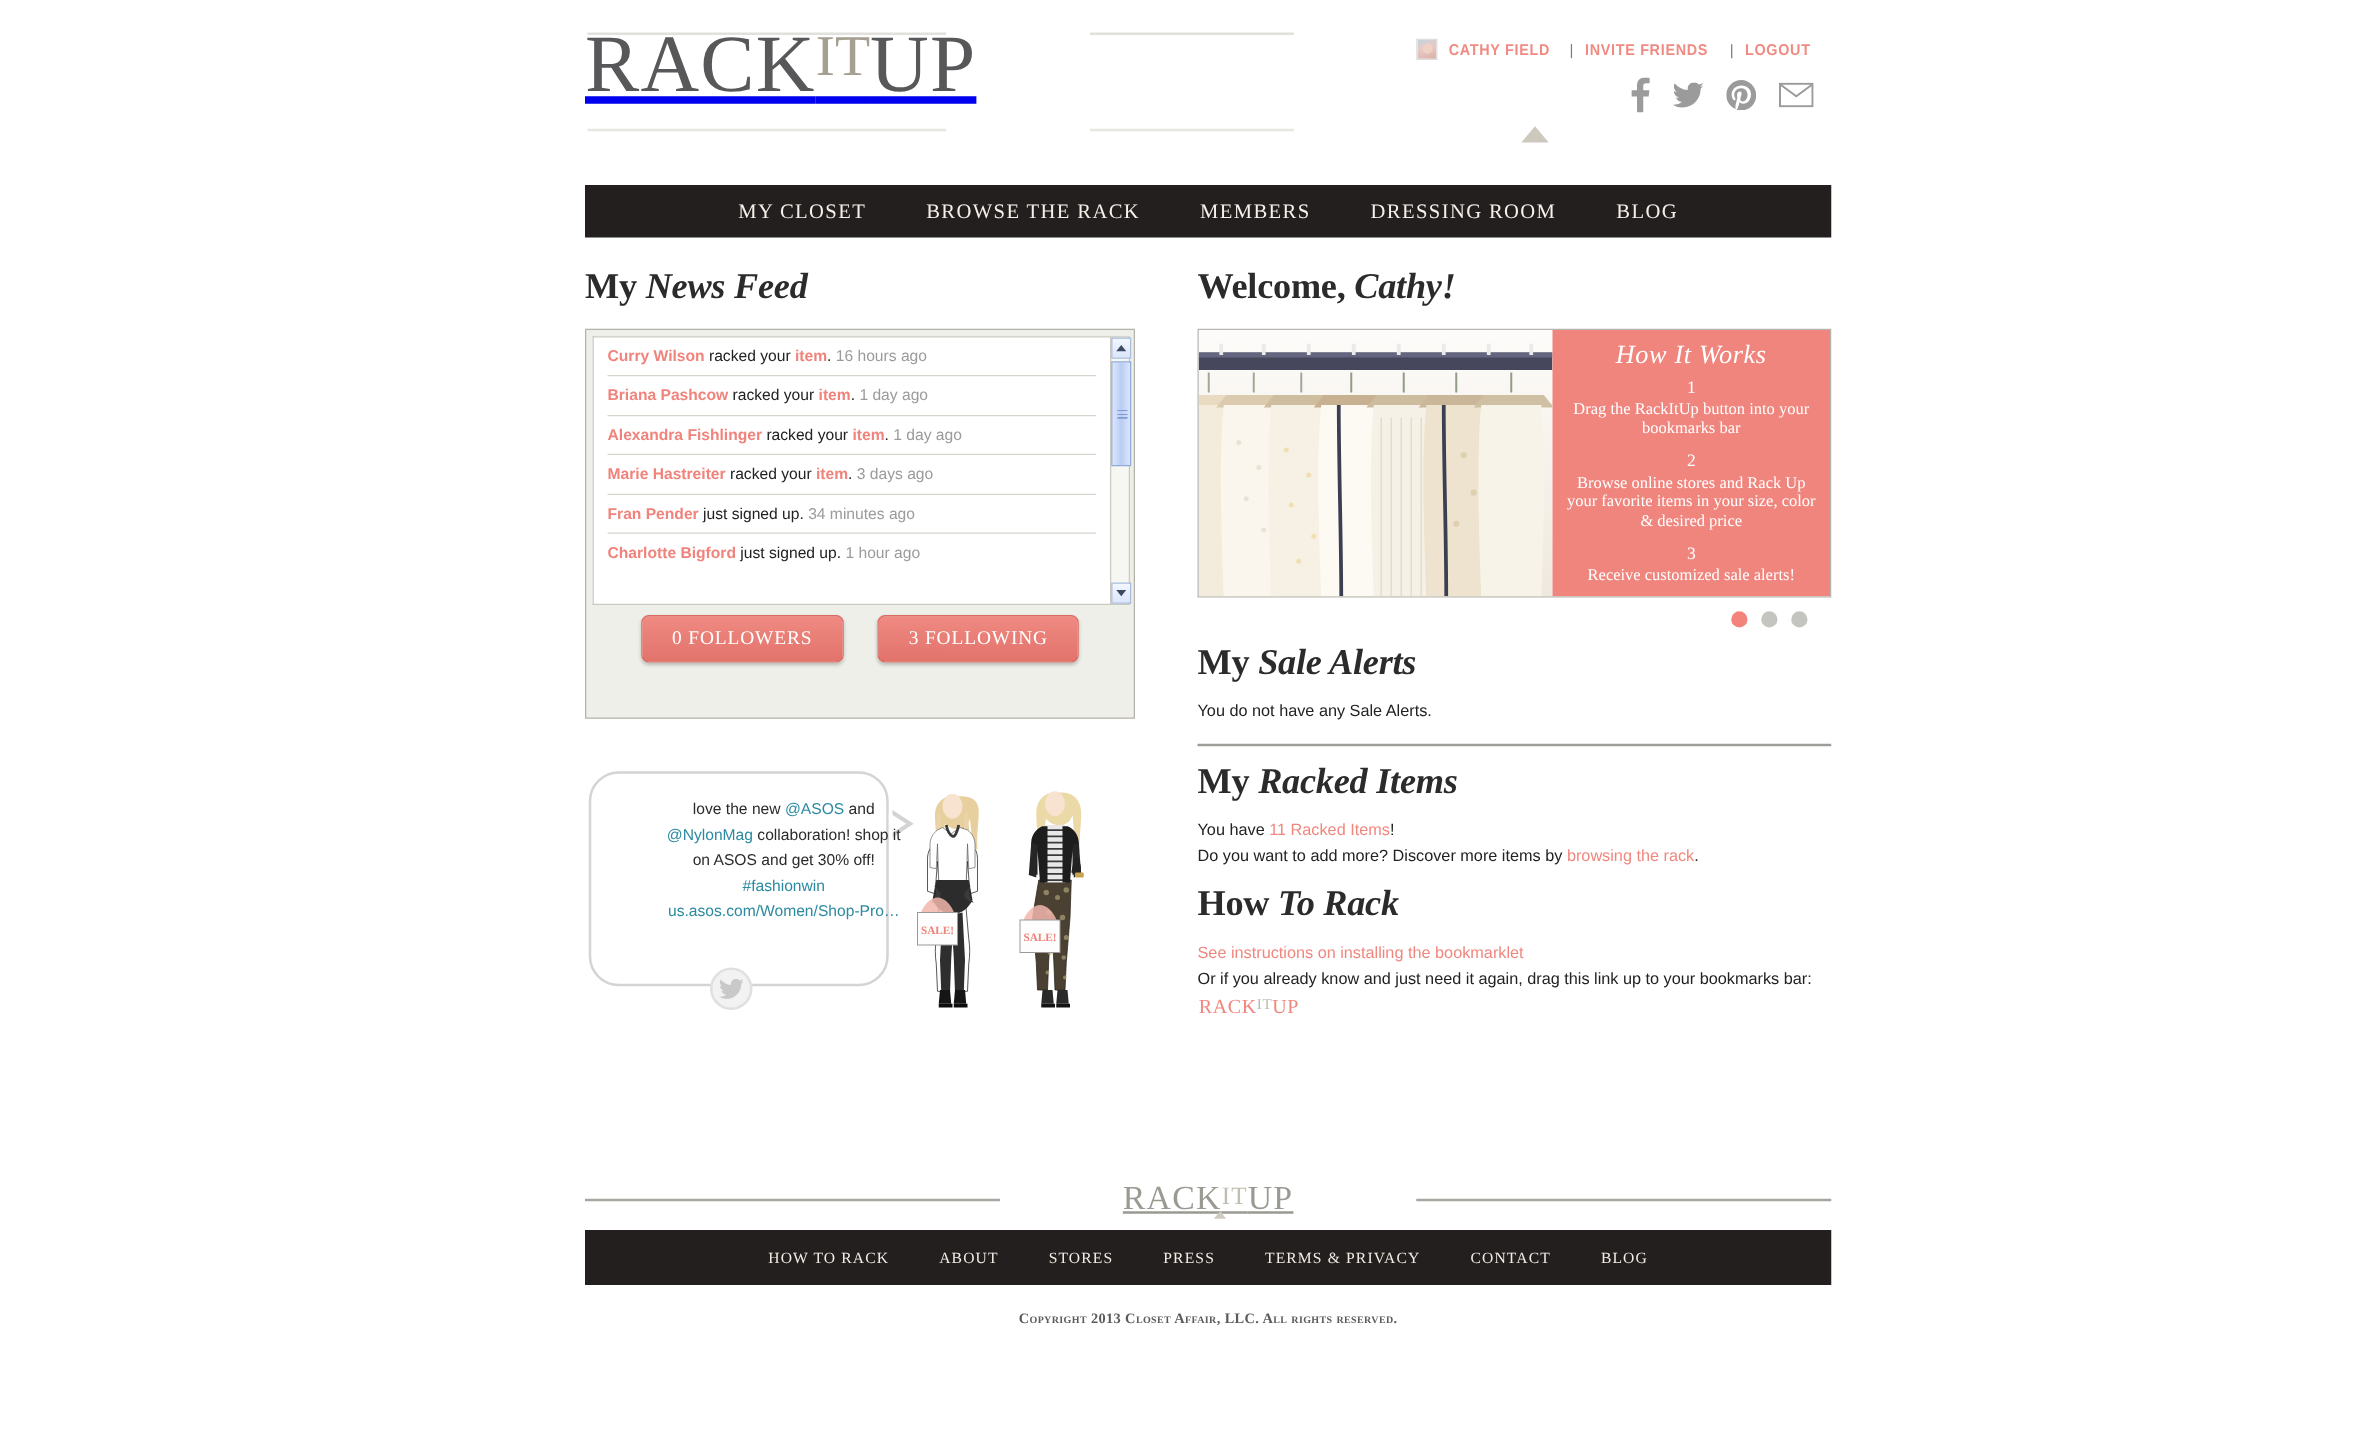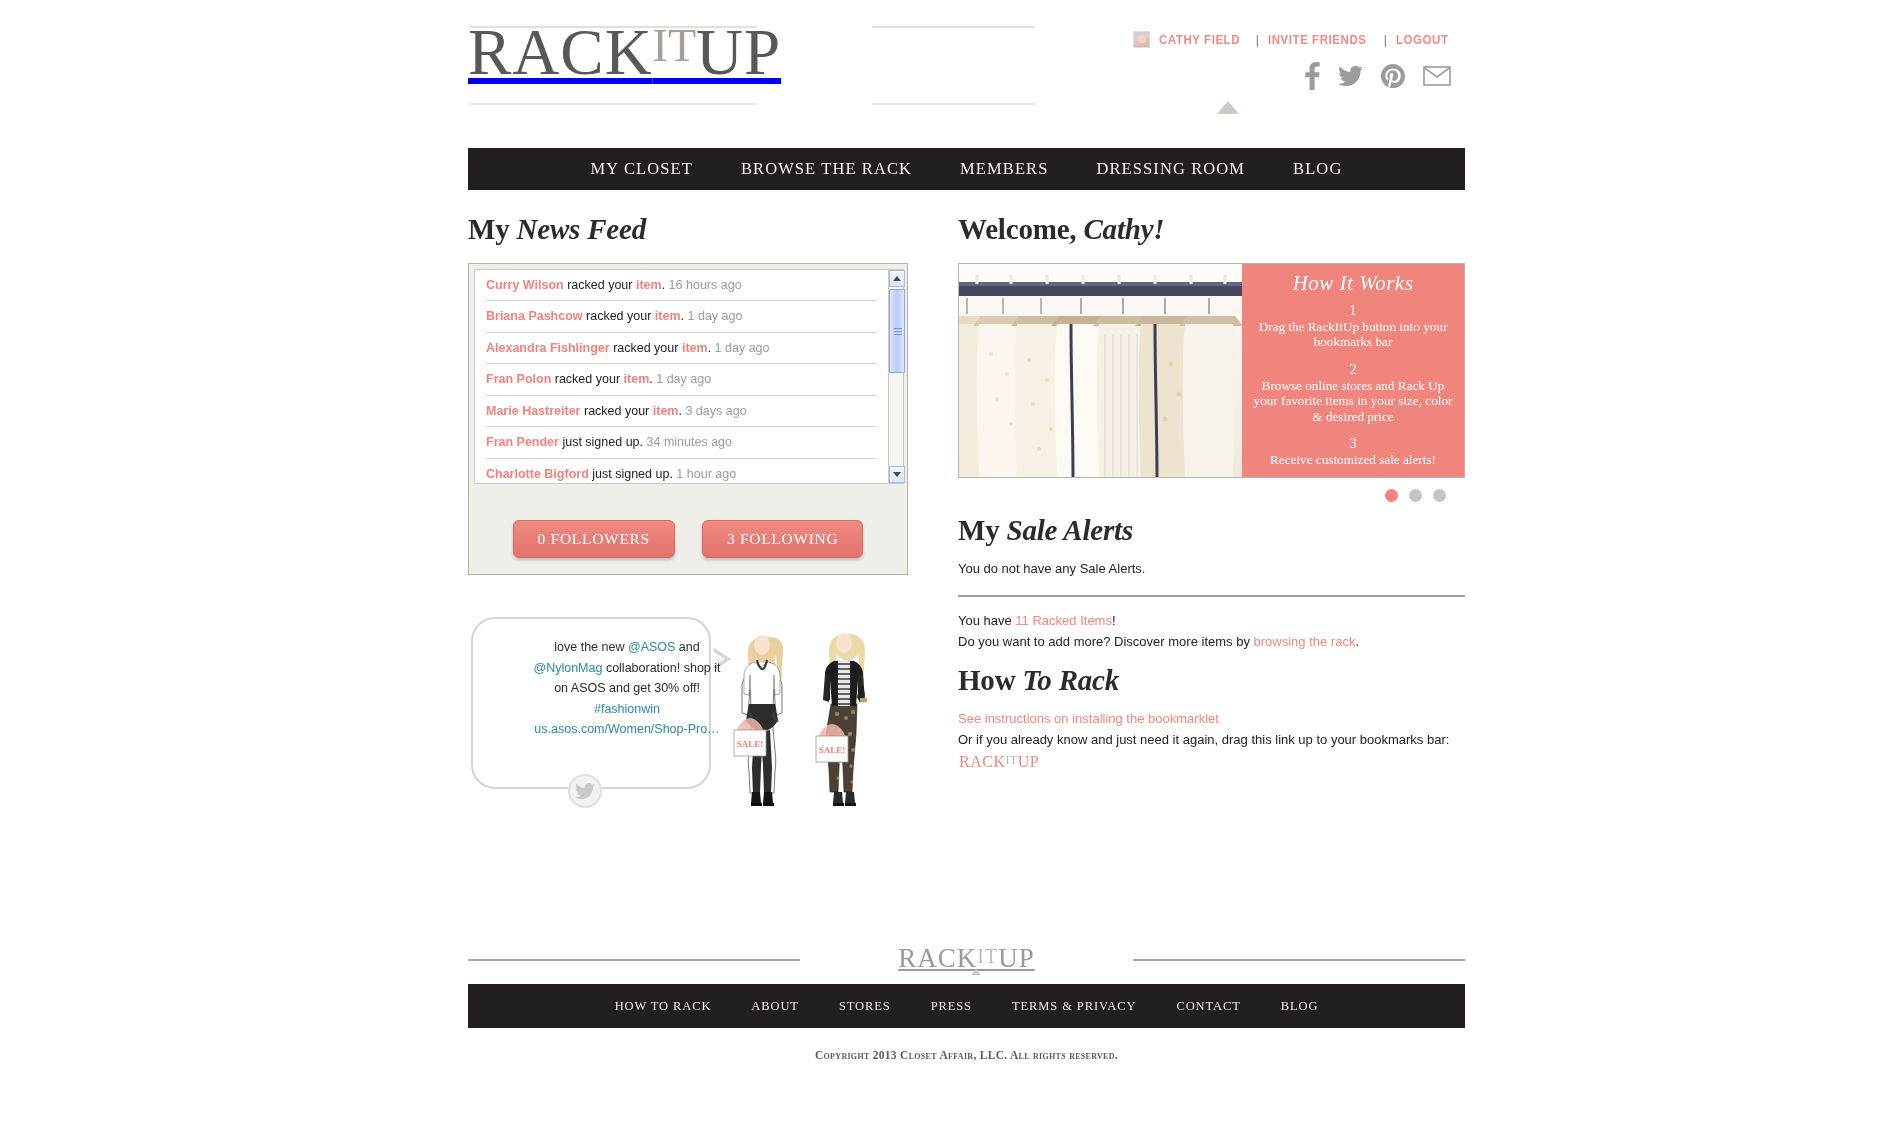--- a/index.html
+++ b/index.html
@@ -118,21 +118,21 @@
   .sb-thumb {
     position:absolute; left:0; top:19px; width:16px; height:84px;
     background:linear-gradient(to right,#dbe6fb,#b9cdf3,#dbe6fb);
     border:1px solid #90aadd;
   }
   .sb-thumb::after{
     content:""; position:absolute; left:4px; top:38px; width:8px; height:7px;
     background:repeating-linear-gradient(#7e9ad4 0 1px, transparent 1px 3px);
   }
 
-  .feedbtns { position:absolute; left:0; top:228px; width:100%; display:flex; justify-content:center; gap:27px;margin-top:28px; }
+  .feedbtns { position:absolute; left:0; top:228px; width:100%; display:flex; justify-content:center; gap:27px; }
   .btn-coral {
     background:linear-gradient(#ef8a82,#e2736b);
     border:1px solid #d96b63; border-radius:6px;
     color:#fff; font-family:"Liberation Serif", serif;
     font-size:15.5px; letter-spacing:.7px; text-transform:uppercase;
     padding:9px 24px; box-shadow:0 2px 3px rgba(0,0,0,.22);
     cursor:pointer; white-space:nowrap;
   }
 
   
@@ -294,21 +294,20 @@
   <div class="main">
 
    <div class="col-left">
      <h2 class="sec"><span>My </span><em>News Feed</em></h2>
 
      <div class="feedbox">
        <div class="feedlist">
          <div class="feeditem"><span class="nm">Curry Wilson</span><span> racked your </span><span class="it">item</span><span>. </span><span class="tm">16 hours ago</span></div>
          <div class="feeditem"><span class="nm">Briana Pashcow</span><span> racked your </span><span class="it">item</span><span>. </span><span class="tm">1 day ago</span></div>
          <div class="feeditem"><span class="nm">Alexandra Fishlinger</span><span> racked your </span><span class="it">item</span><span>. </span><span class="tm">1 day ago</span></div>
-         <div class="feeditem"><span class="nm">Fran Polon</span><span> racked your </span><span class="it">item</span><span>. </span><span class="tm">1 day ago</span></div>
          <div class="feeditem"><span class="nm">Marie Hastreiter</span><span> racked your </span><span class="it">item</span><span>. </span><span class="tm">3 days ago</span></div>
          <div class="feeditem"><span class="nm">Fran Pender</span><span> just signed up.</span><span> </span><span class="tm">34 minutes ago</span></div>
          <div class="feeditem"><span class="nm">Charlotte Bigford</span><span> just signed up.</span><span> </span><span class="tm">1 hour ago</span></div>
 
        </div>
 
        <div class="sb">
          <div class="sb-btn sb-up">
                 <span></span>
               </div>
@@ -520,20 +519,21 @@
        <span class="dot"></span>
      </div>
 
      <div class="rblock">
        <h2 class="sec"><span>My </span><em>Sale Alerts</em></h2>
        <p>You do not have any Sale Alerts.</p>
      </div>
      <div class="hr"></div>
 
      <div class="rblock">
+       <h2 class="sec"><span>My </span><em>Racked Items</em></h2>
        <p><span>You have </span><a href="#">11 Racked Items</a><span>!</span><br><span>Do you want to add more? Discover more items by </span><a href="#">browsing the rack</a><span>.</span></p>
      </div>
 
      <div class="rblock">
        <h2 class="sec"><span>How </span><em>To Rack</em></h2>
        <p><a href="#">See instructions on installing the bookmarklet</a><br><span>Or if you already know and just need it again, drag this link up to your bookmarks bar: </span><a href="#" class="bmlogo"><span>RACK</span><span class="b-it">IT</span><span>UP</span></a></p>
      </div>
    </div>
   </div>
 

